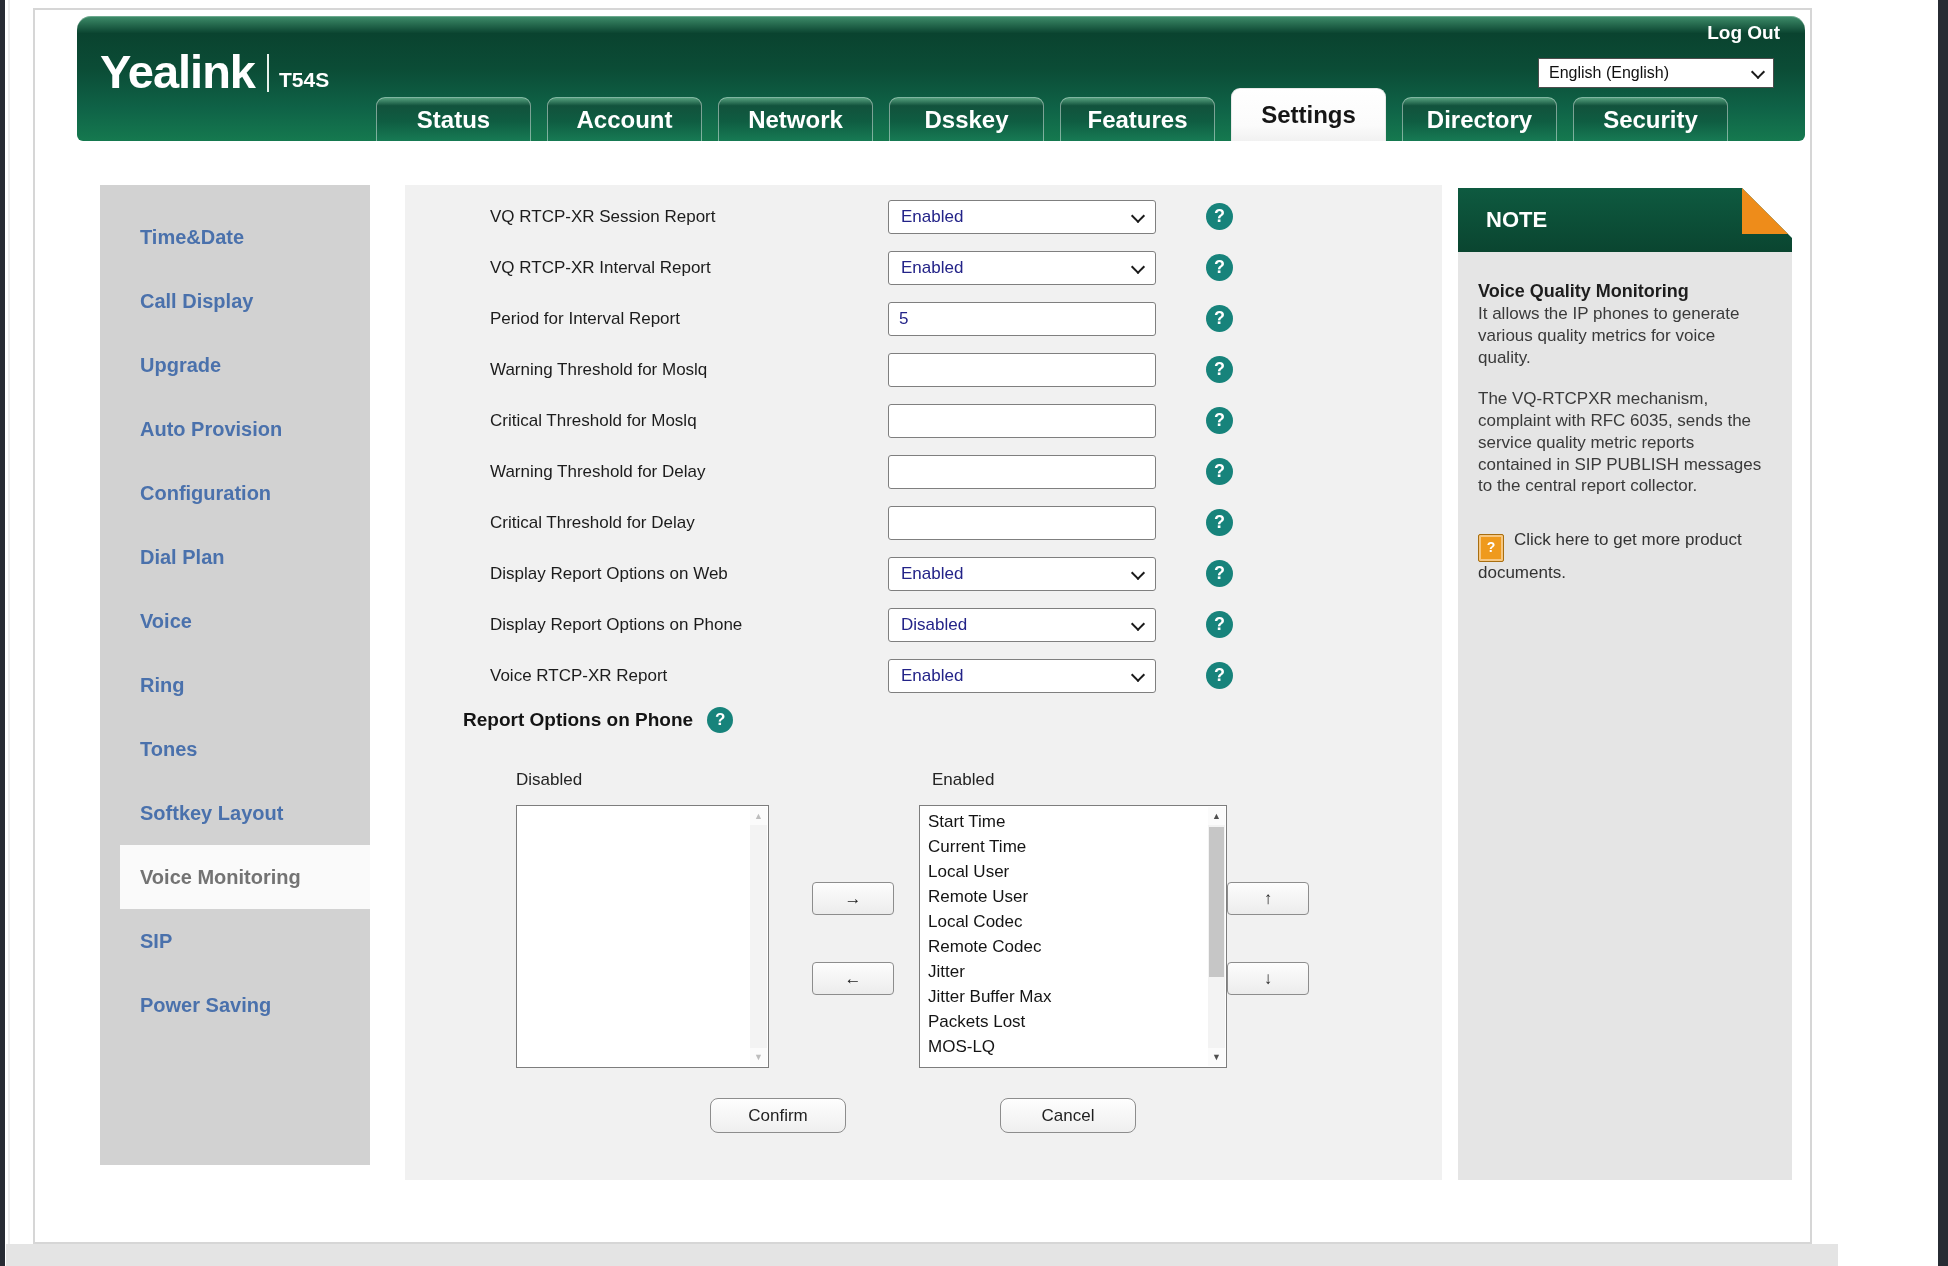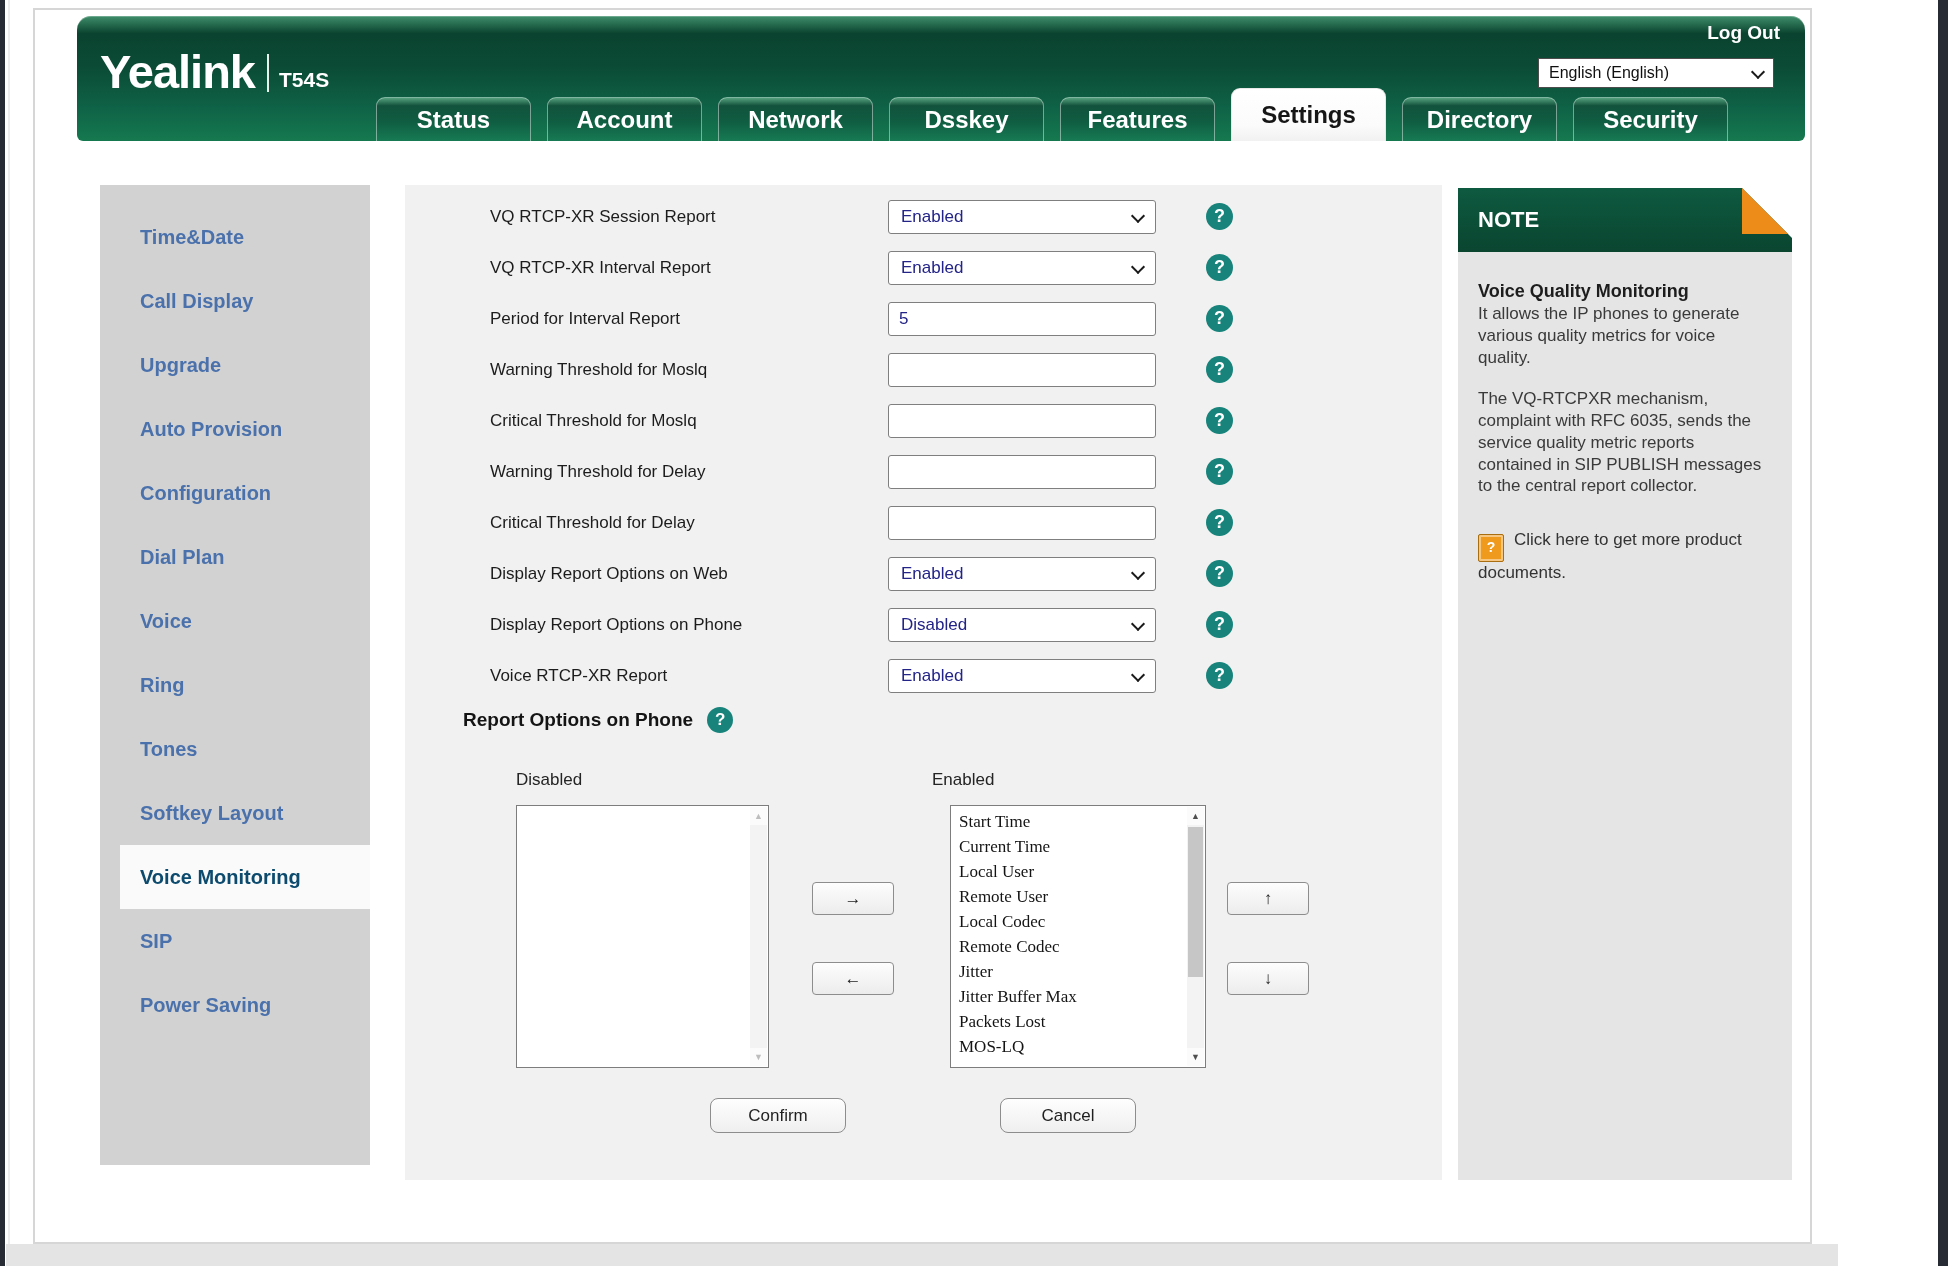--- a/index.html
+++ b/index.html
@@ -25,42 +25,42 @@
   .chev{width:8px;height:8px;border-right:2px solid #1a1a1a;border-bottom:2px solid #1a1a1a;transform:rotate(45deg);margin-top:-3px;display:inline-block;}
 
   .tab{position:absolute;top:97px;width:155px;height:44px;border-radius:9px 9px 0 0;
     background:linear-gradient(180deg,#55a07e 0%,#12523c 18%,#0f5d42 55%,#177a54 100%);
     border:1px solid rgba(255,255,255,.45);border-bottom:none;color:#fff;font-size:24px;font-weight:bold;
     display:flex;align-items:center;justify-content:center;box-sizing:border-box;cursor:pointer;}
   .tab.active{top:88px;height:53px;background:linear-gradient(180deg,#ffffff,#fbfbfb 70%,#f1f1f1);color:#161616;border-color:#e9e9e9;}
 
   .sidebar{position:absolute;left:100px;top:185px;width:270px;height:980px;background:#d2d2d2;padding-top:20px;box-sizing:border-box;}
   .side-item{height:64px;line-height:64px;padding-left:40px;color:#4a71ac;font-weight:bold;font-size:20px;cursor:pointer;}
-  .side-item.active{background:#fafafa;margin-left:20px;padding-left:20px;color:#0c4a6e;}
+  .side-item.active{background:#fafafa;margin-left:20px;padding-left:20px;color:#737373;}
 
   .panel{position:absolute;left:405px;top:185px;width:1037px;height:995px;background:#f1f1f1;}
   .form-row{position:absolute;left:0;width:100%;height:34px;}
   .form-row .lbl{position:absolute;left:85px;top:0;line-height:34px;font-size:17px;color:#1c1c1c;white-space:nowrap;}
   .ctl{position:absolute;left:483px;top:0;width:268px;height:34px;box-sizing:border-box;}
   .sel{display:flex;align-items:center;justify-content:space-between;background:#fff;border:1px solid #7f7f7f;border-radius:3px;padding:0 12px;cursor:pointer;}
   .sel .val{font-size:17px;color:#232388;}
   .txt{border:1px solid #7f7f7f;border-radius:3px;background:#fff;font-size:17px;color:#232388;padding:0 10px;font-family:inherit;}
   .help{position:absolute;left:801px;width:27px;height:27px;border-radius:50%;background:#17837b;color:#fff;font-weight:bold;font-size:18px;
     display:flex;align-items:center;justify-content:center;cursor:pointer;}
 
   .sec-head{position:absolute;left:58px;top:522px;display:flex;align-items:center;gap:14px;}
   .sec-title{font-size:19px;font-weight:bold;color:#141414;}
   .help2{width:26px;height:26px;border-radius:50%;background:#17837b;color:#fff;font-weight:bold;font-size:17px;display:flex;align-items:center;justify-content:center;cursor:pointer;}
 
   .lb-label{position:absolute;top:585px;font-size:17px;color:#242424;}
   .lb-label.dis{left:111px;}.lb-label.en{left:527px;}
 
   .listbox{position:absolute;top:620px;width:253px;height:263px;background:#fff;border:1px solid #7d7d7d;box-sizing:border-box;}
   #lbDisabled{left:111px;}
-  #lbEnabled{left:545px;width:256px;font-family:Liberation Serif, serif;}
+  #lbEnabled{left:514px;width:308px;}
   .lb-items{position:absolute;left:0;top:3px;right:18px;bottom:2px;overflow:hidden;}
   .lb-item{font-size:17px;line-height:25px;padding-left:8px;color:#141414;white-space:nowrap;}
   .sb{position:absolute;top:1px;right:1px;bottom:1px;width:17px;background:#f3f3f3;}
   .sb-btn{position:absolute;left:0;width:17px;height:18px;background:#fbfbfb;display:flex;align-items:center;justify-content:center;font-size:9px;cursor:pointer;}
   .sb-up{top:0;}.sb-down{bottom:0;}
   .sb-thumb{position:absolute;left:1px;top:20px;width:15px;height:150px;background:#c6c6c6;cursor:pointer;}
   .sb.rail-disabled .sb-btn{color:#bdbdbd;}
   .sb.rail-enabled .sb-btn{color:#4f4f4f;}
 
   .mv{position:absolute;width:80px;height:31px;background:linear-gradient(180deg,#fdfdfd,#ececec);border:1px solid #8d8d8d;border-radius:4px;
@@ -69,21 +69,21 @@
   #mvLeft{left:407px;top:777px;}
   #mvUp{left:822px;top:697px;}
   #mvDown{left:822px;top:777px;}
 
   .action{position:absolute;width:134px;height:33px;background:linear-gradient(180deg,#fefefe,#efefef);border:1px solid #8d8d8d;border-radius:8px;
     font-size:17px;color:#1f1f1f;display:flex;align-items:center;justify-content:center;cursor:pointer;}
   #btnConfirm{left:305px;top:913px;}
   #btnCancel{left:595px;top:913px;}
 
   .note-head{position:absolute;left:1458px;top:188px;width:334px;height:64px;background:linear-gradient(180deg,#0e5a40,#0a4530);
-    color:#fff;font-size:22px;font-weight:bold;line-height:64px;padding-left:20px;box-sizing:border-box;}
+    color:#fff;font-size:22px;font-weight:bold;line-height:64px;padding-left:28px;box-sizing:border-box;}
   .note-fold{position:absolute;left:1730px;top:188px;width:62px;height:62px;}
   .note-body{position:absolute;left:1458px;top:252px;width:334px;height:928px;background:#e5e5e5;box-sizing:border-box;padding:16px 20px;
     font-size:17px;color:#3a3a3a;line-height:1.28;}
   .note-title{font-size:18px;font-weight:bold;color:#1d1d1d;margin-top:12px;}
   .note-p2{margin-top:20px;}
   .note-link{margin-top:32px;display:block;color:#333;cursor:pointer;}
   .doc-ico{display:inline-flex;width:24px;height:26px;background:#ef9a1d;border:1px solid #a86e10;border-radius:2px;color:#fff;
     align-items:center;justify-content:center;font-size:14px;font-weight:bold;margin-right:10px;vertical-align:-7px;box-shadow:inset 0 0 0 2px rgba(255,255,255,.45);}
 
   .copyright{position:absolute;left:33px;top:1196px;width:1779px;text-align:center;font-size:20px;font-weight:bold;color:#c6c6c6;}

